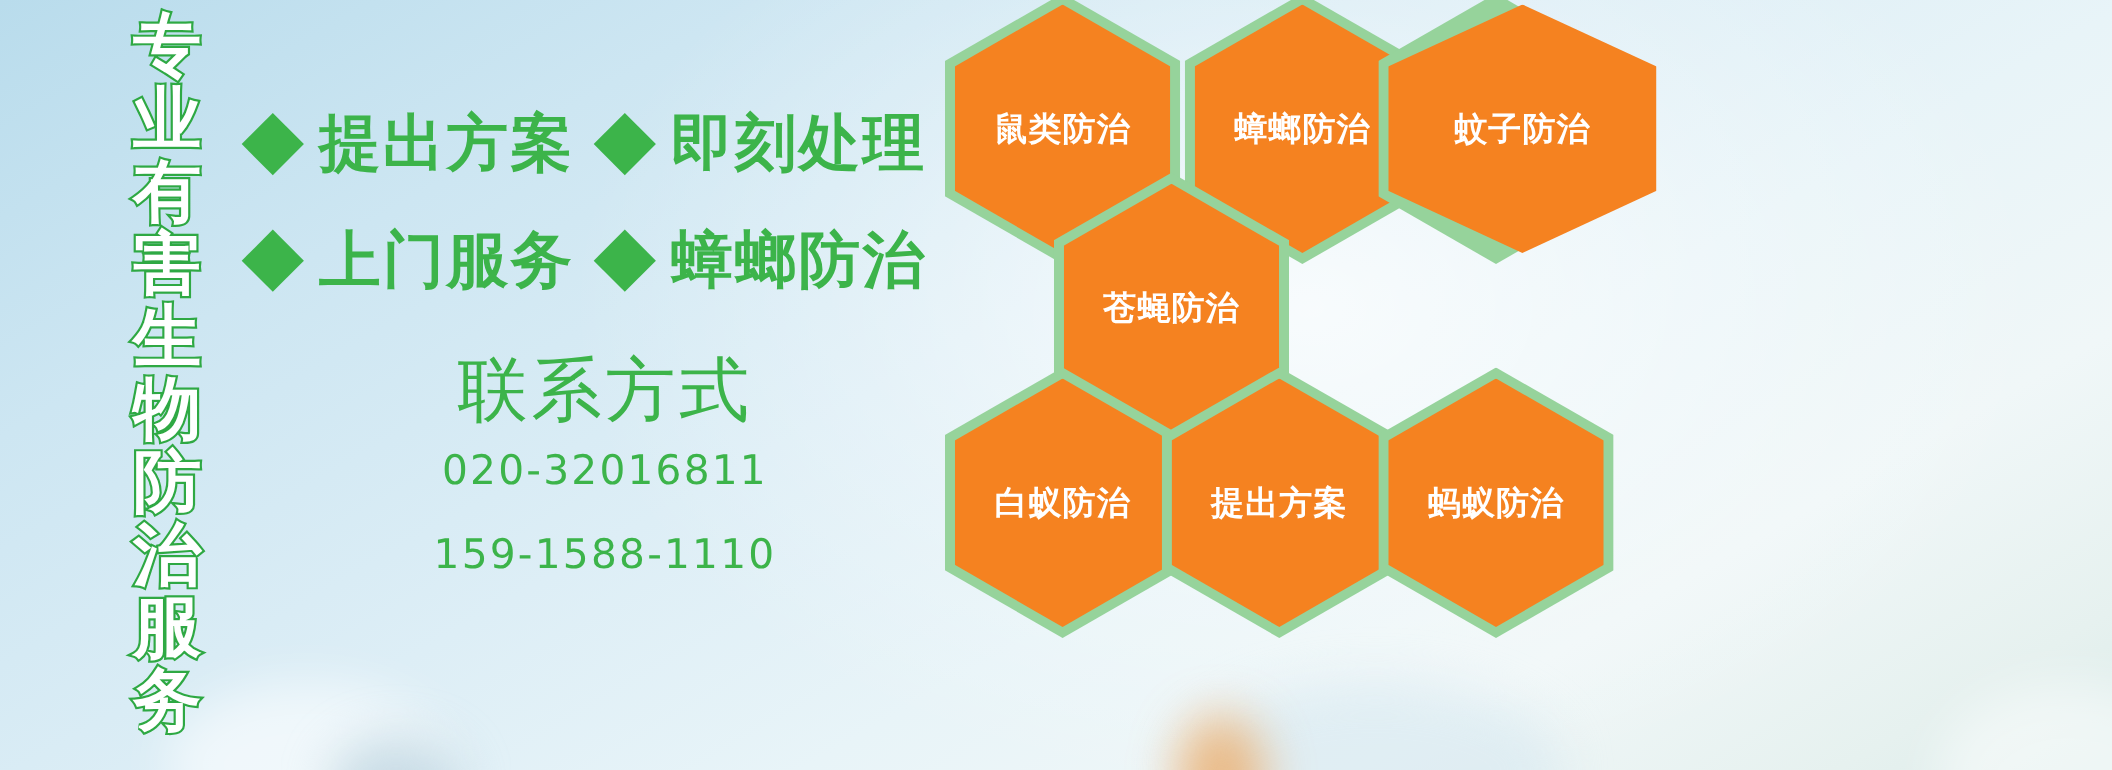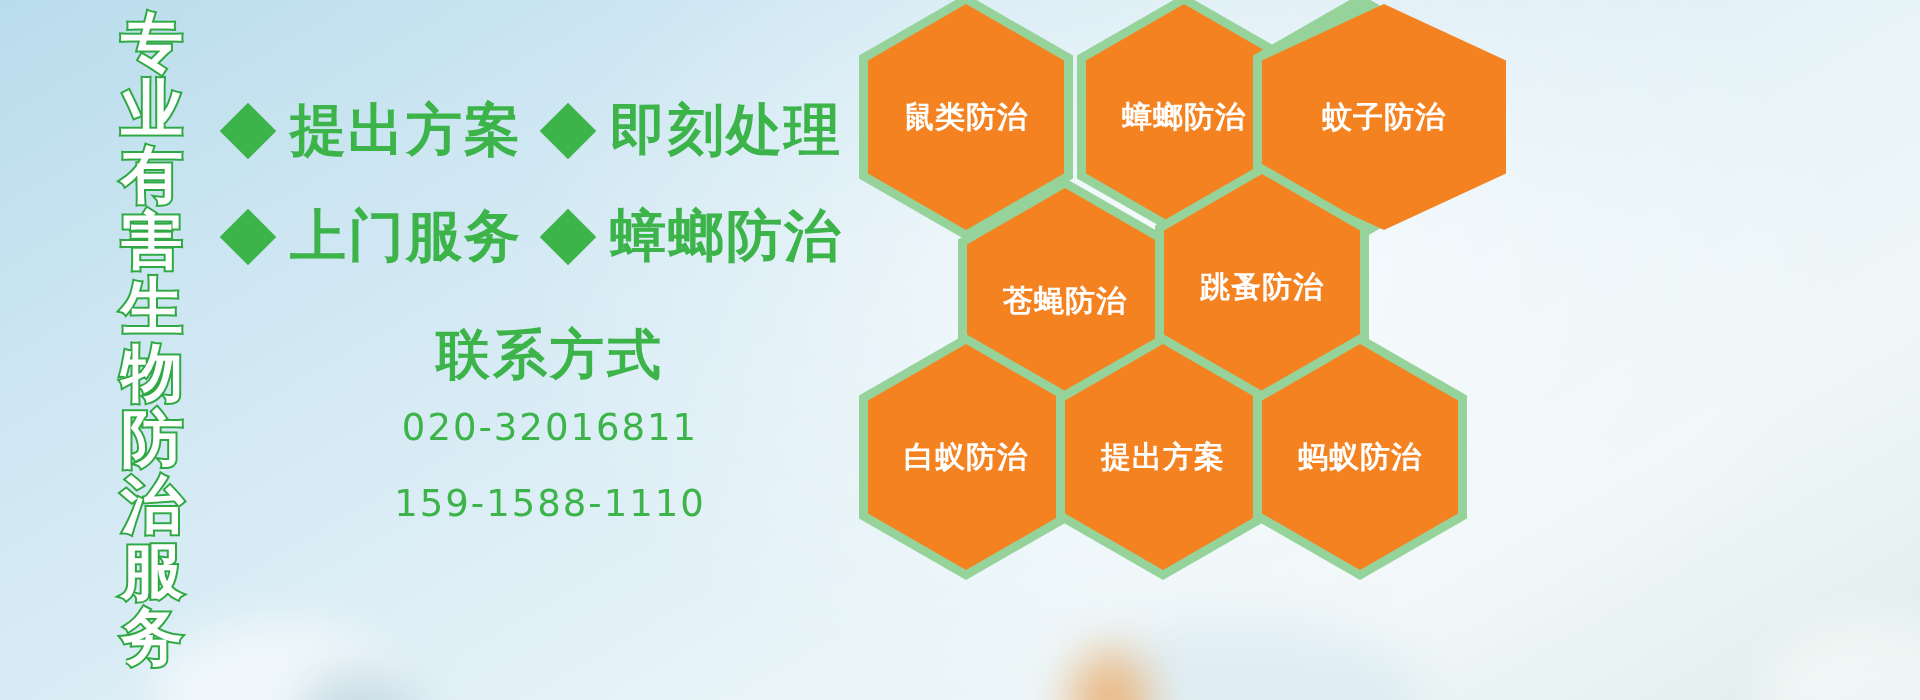--- a/index.html
+++ b/index.html
@@ -50,21 +50,21 @@
   }
   .ftext{
     font-size:56px;font-weight:bold;color:#3cb44a;
     letter-spacing:2px;white-space:nowrap;
   }
   .fgap{width:26px;}
 
   
   #contact{position:absolute;left:300px;top:318px;width:500px;text-align:center;}
   #contact .ctitle{
-    font-size:54px;font-weight:bold;color:#3cb44a;letter-spacing:3px;
+    font-size:64px;font-weight:normal;color:#3cb44a;letter-spacing:3px;
     line-height:72px;
   }
   #contact .cnum{
     font-size:37px;font-weight:normal;color:#3cb44a;letter-spacing:2px;
     line-height:76px;font-family:"DejaVu Sans",sans-serif;
   }
 
   
   #honeycomb{position:absolute;left:862px;top:-4px;width:600px;height:560px;}
   .hexwrap{position:absolute;width:196px;height:226px;}
@@ -158,33 +158,27 @@
       </div>
     </div>
 
     <div class="hexwrap" style="left:400px;top:8px;padding-left:48px;">
       <div class="hexborder"></div>
       <div class="hex">
         <span class="hexlabel">蚊子防治</span>
       </div>
     </div>
 
-    <div class="hexwrap" style="left:105px;top:192px;font-family:Liberation Serif, serif;">
+    <div class="hexwrap" style="left:105px;top:171px;font-family:Liberation Serif, serif;">
       <div class="hexborder"></div>
       <div class="hex">
         <span class="hexlabel">苍蝇防治</span>
       </div>
     </div>
 
-    <div class="hexwrap" style="left:302px;top:178px;">
-      <div class="hexborder"></div>
-      <div class="hex">
-        <span class="hexlabel">跳蚤防治</span>
-      </div>
-    </div>
 
     <div class="hexwrap" style="left:6px;top:348px;">
       <div class="hexborder"></div>
       <div class="hex">
         <span class="hexlabel">白蚁防治</span>
       </div>
     </div>
 
     <div class="hexwrap" style="left:203px;top:348px;">
       <div class="hexborder"></div>

